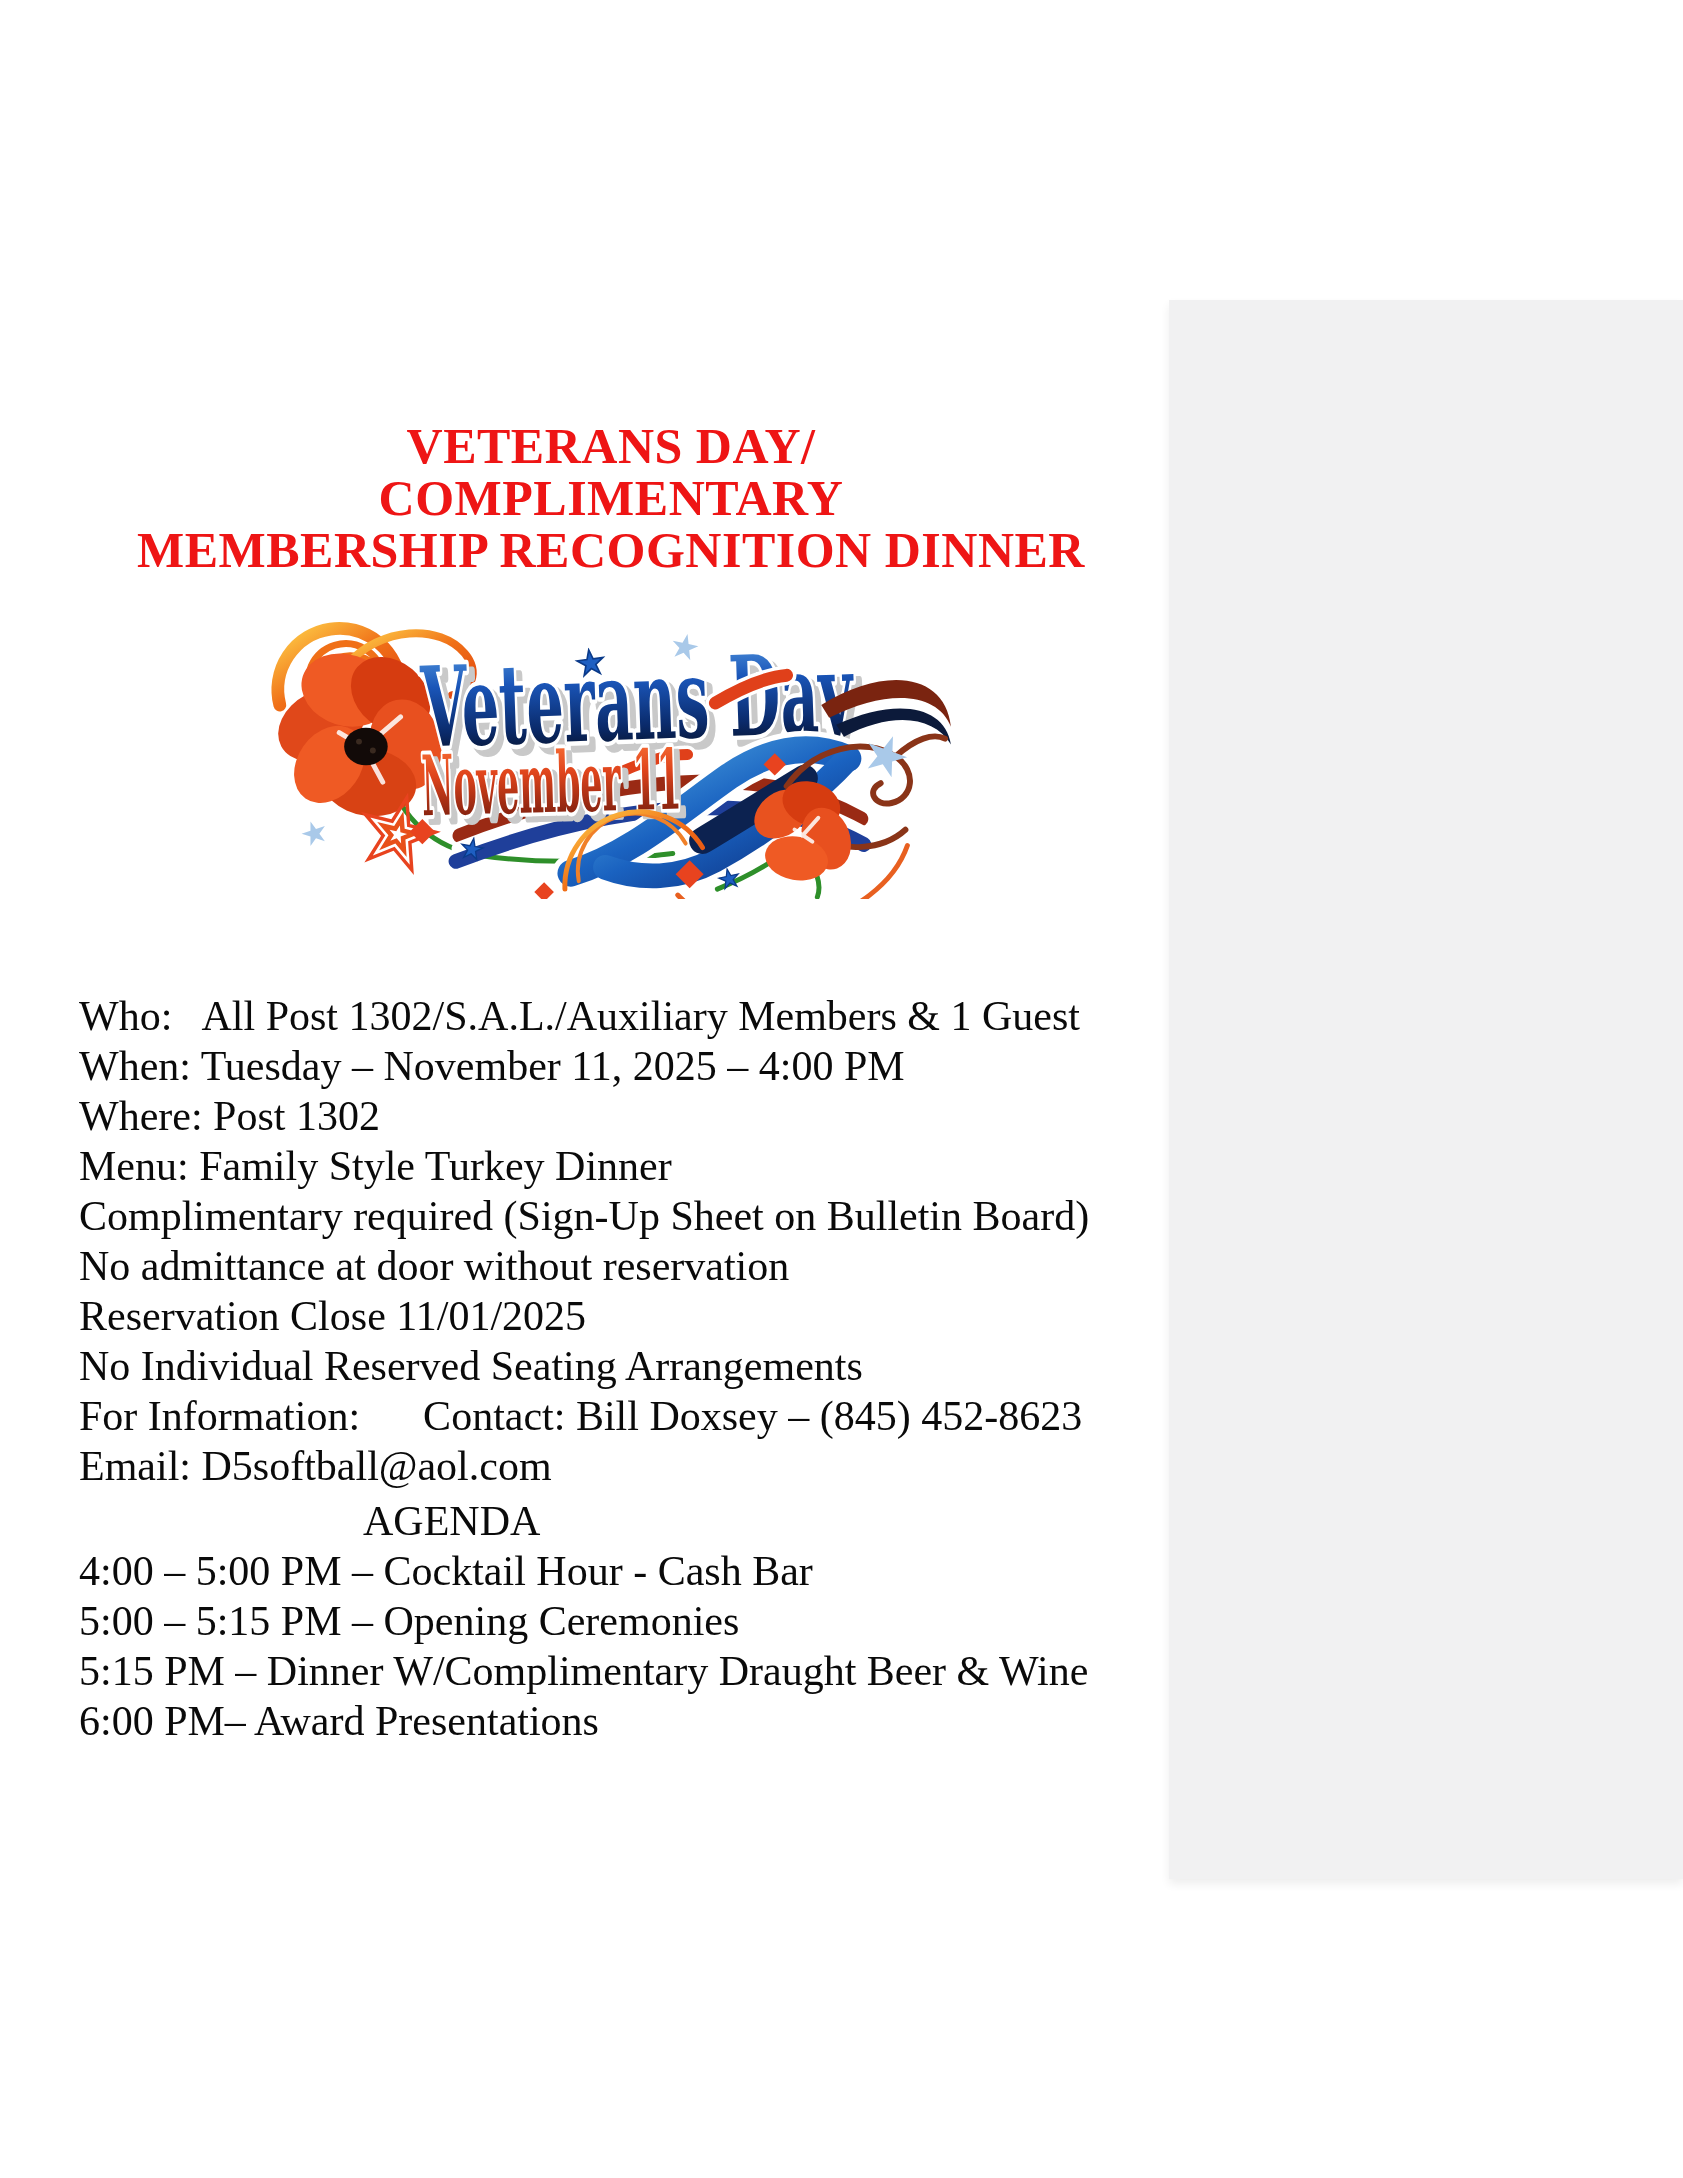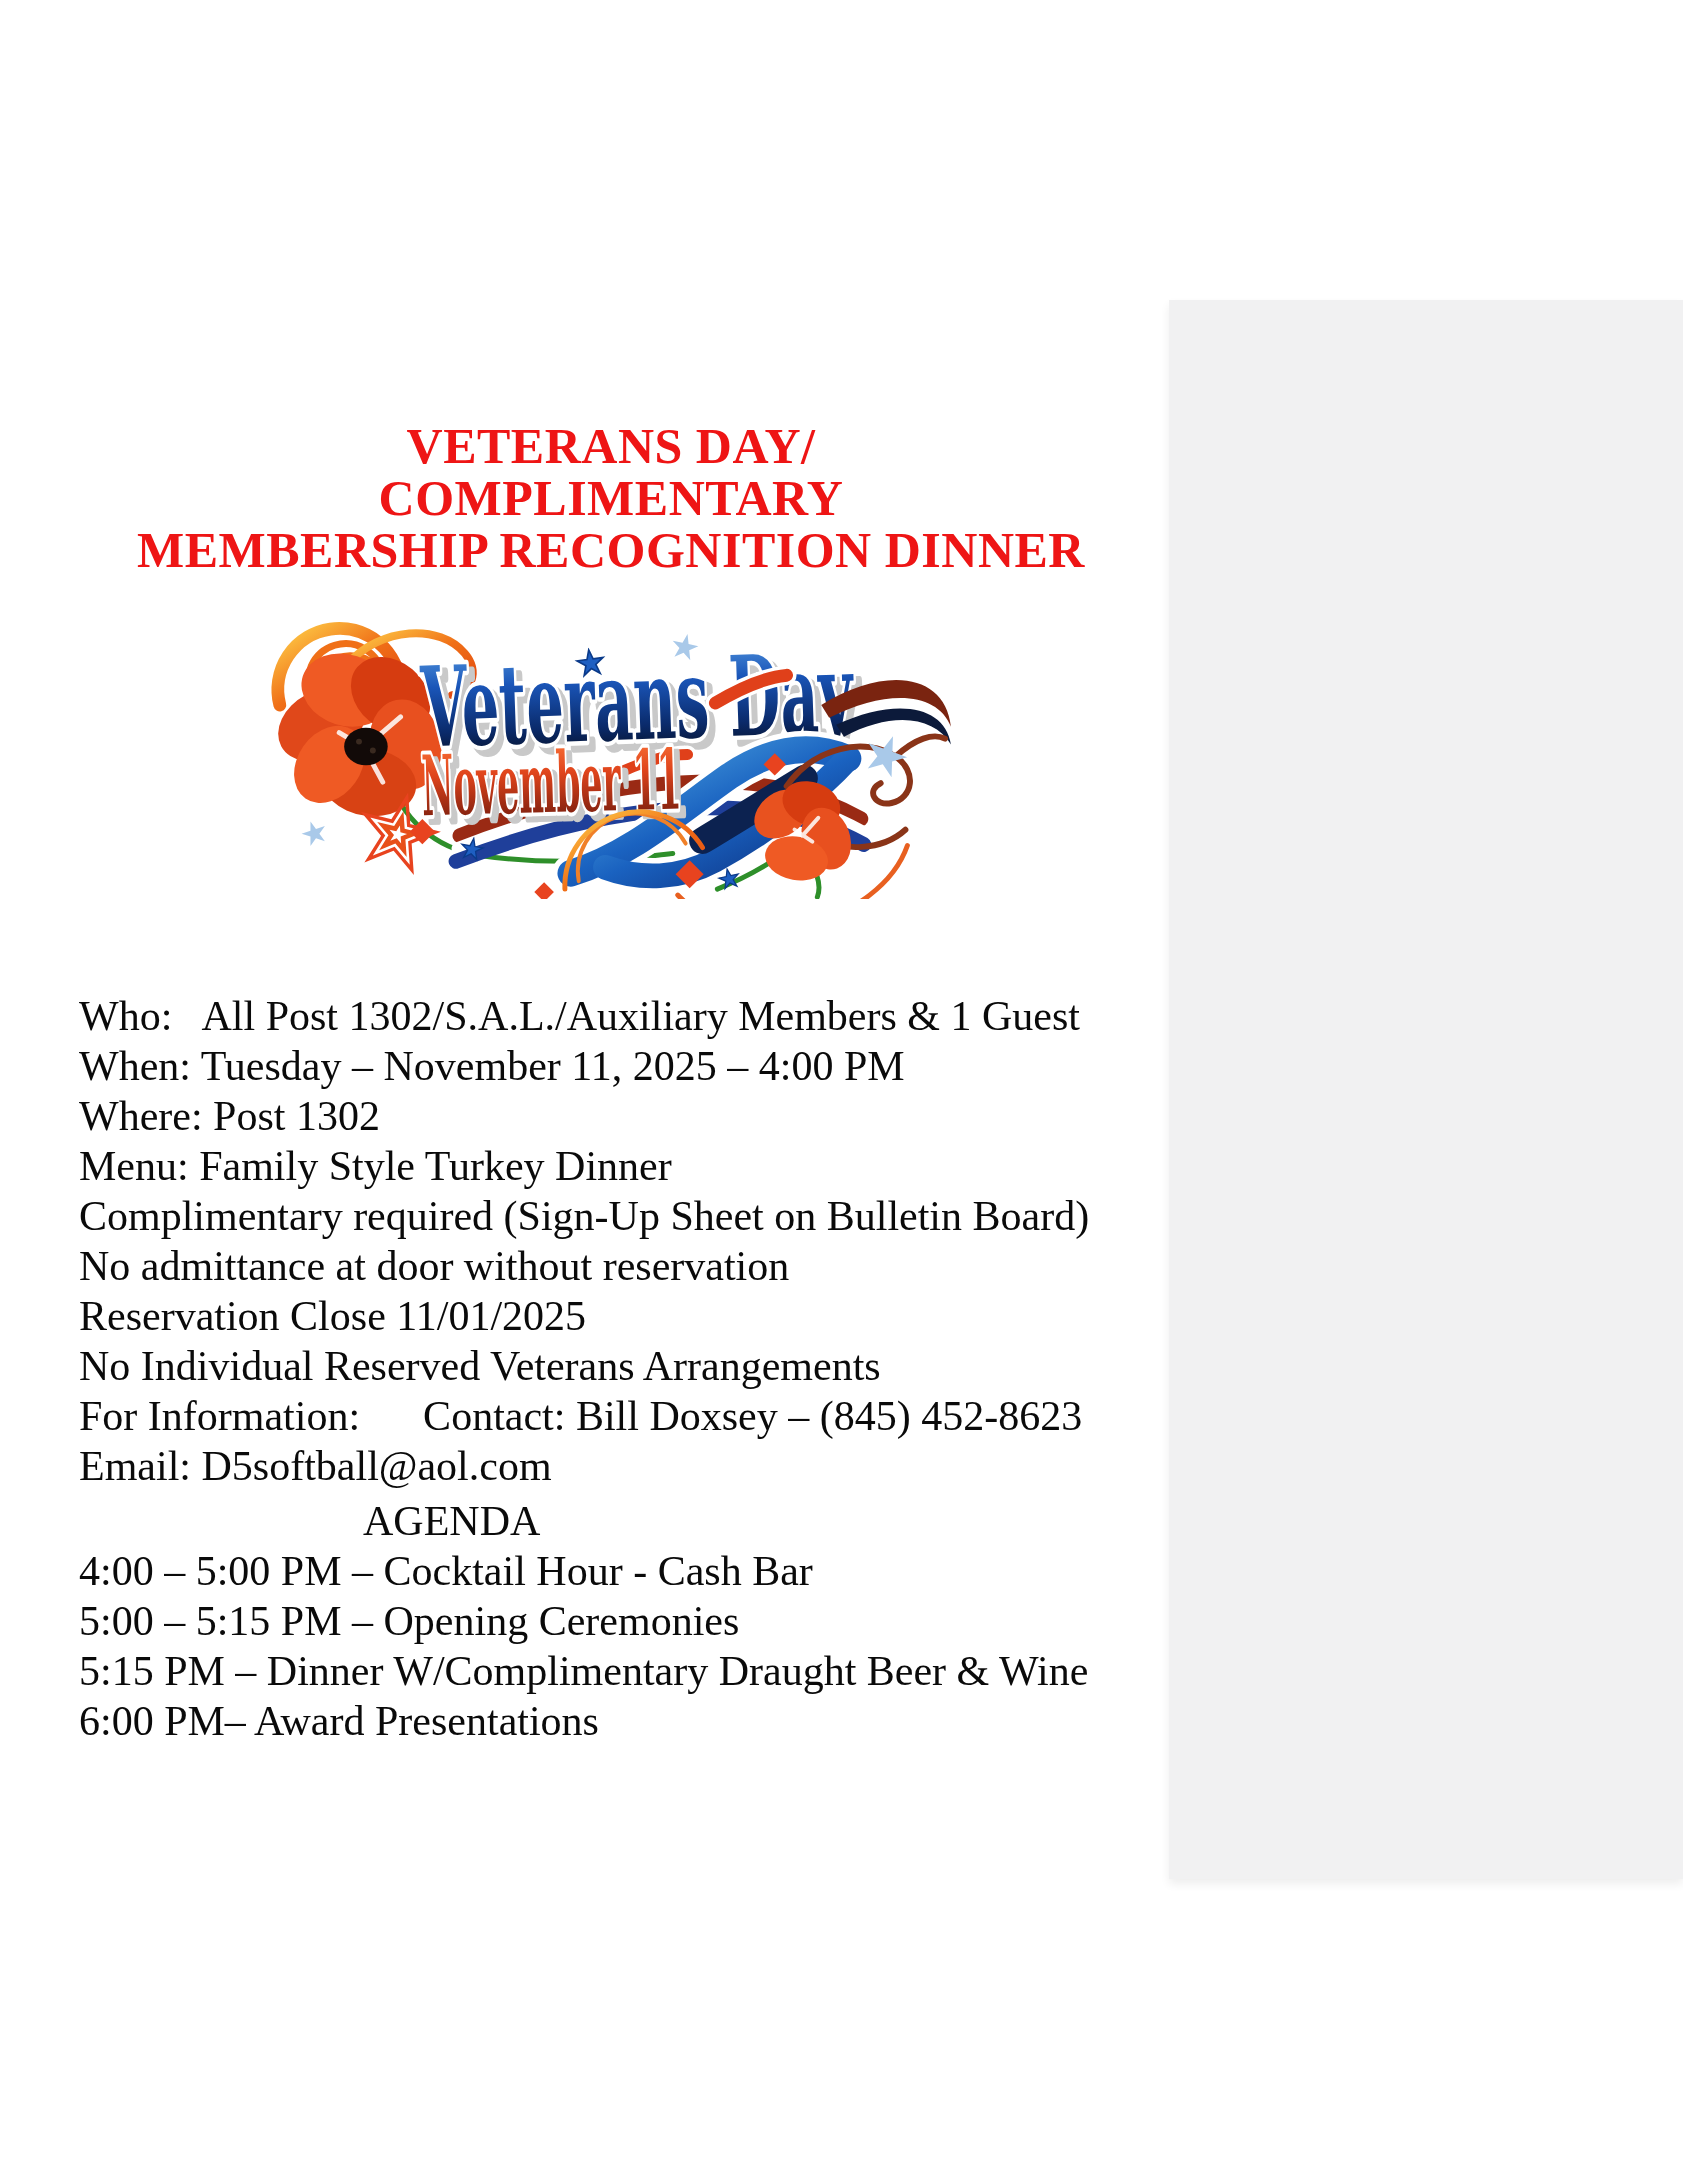--- a/index.html
+++ b/index.html
@@ -200,21 +200,21 @@
 </div>
 
 <div class="details-block">
   <div class="line">Who:   All Post 1302/S.A.L./Auxiliary Members &amp; 1 Guest</div>
   <div class="line">When: Tuesday – November 11, 2025 – 4:00 PM</div>
   <div class="line">Where: Post 1302</div>
   <div class="line">Menu: Family Style Turkey Dinner</div>
   <div class="line">Complimentary required (Sign-Up Sheet on Bulletin Board)</div>
   <div class="line">No admittance at door without reservation</div>
   <div class="line">Reservation Close 11/01/2025</div>
-  <div class="line">No Individual Reserved Veterans Arrangements</div>
+  <div class="line">No Individual Reserved Seating Arrangements</div>
   <div class="line">For Information:      Contact: Bill Doxsey – (845) 452-8623</div>
   <div class="line"><span>Email: </span><span class="u">D5softball@aol.com</span></div>
 </div>
 
 <div class="agenda-block">
   <div class="line agenda-head">AGENDA</div>
   <div class="line">4:00 – 5:00 PM – Cocktail Hour - Cash Bar</div>
   <div class="line">5:00 – 5:15 PM – Opening Ceremonies</div>
   <div class="line">5:15 PM – Dinner W/Complimentary Draught Beer &amp; Wine</div>
   <div class="line">6:00 PM– Award Presentations</div>

